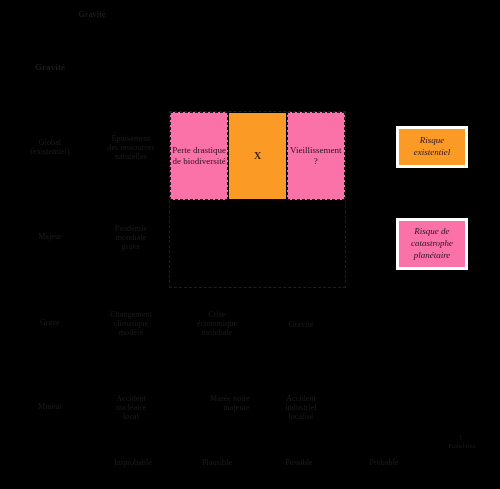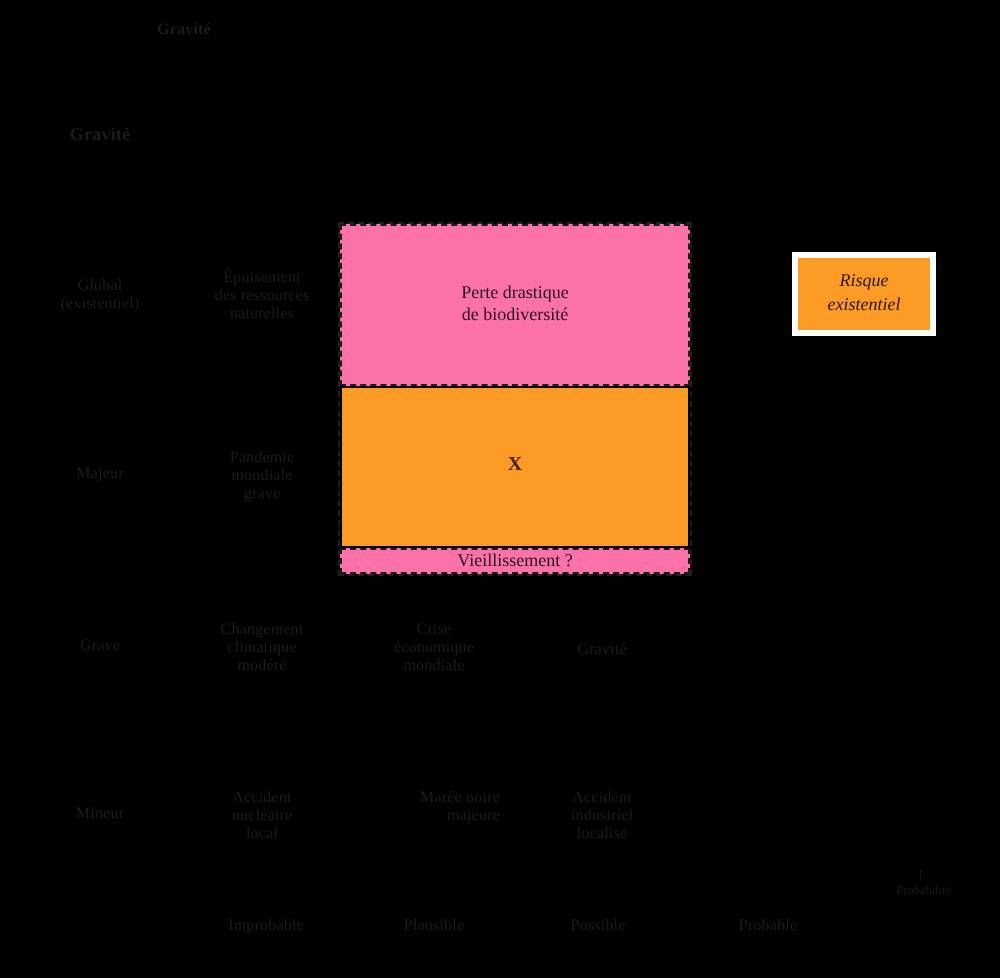--- a/index.html
+++ b/index.html
@@ -19,21 +19,21 @@
     line-height:1.15;
     text-align:center;
     white-space:pre-line;
     letter-spacing:.1px;
   }
   .faint.b{font-weight:bold;}
 
   
   .matrix{
     position:absolute;left:170px;top:112px;width:175px;height:175px;
-    display:grid;grid-template-columns:1fr;grid-template-rows:1fr 1fr;
+    display:grid;grid-template-columns:1fr 1fr 1fr;grid-template-rows:1fr 1fr;
     box-sizing:border-box;
   }
   .cell{
     position:relative;box-sizing:border-box;
     display:flex;align-items:center;justify-content:center;
     text-align:center;font-size:9px;line-height:1.25;color:#2a1320;
     white-space:pre-line;
     border:1px dashed #1a1a1a;
   }
   .cell.pink{background:#fa72a8;}
@@ -107,20 +107,25 @@
     </div>
     <div class="cell pink">
       <span>Vieillissement ?</span>
     </div>
   </div>
 
   <div class="legend-box" id="legend-existential">
     <span>Risque
 existentiel</span>
   </div>
+  <div class="legend-box" id="legend-catastrophe">
+    <span>Risque de
+catastrophe
+planétaire</span>
+  </div>
 
   <div class="faint" style="left:96px;top:458px;width:74px;">Improbable</div>
   <div class="faint" style="left:182px;top:458px;width:70px;">Plausible</div>
   <div class="faint" style="left:268px;top:458px;width:62px;">Possible</div>
   <div class="faint" style="left:350px;top:458px;width:68px;">Probable</div>
 
   <div class="faint" style="left:432px;top:443px;width:60px;font-size:6px;">Probabilité</div>
   <div class="arrow" style="left:458px;top:432px;">↑</div>
 
 </div>

